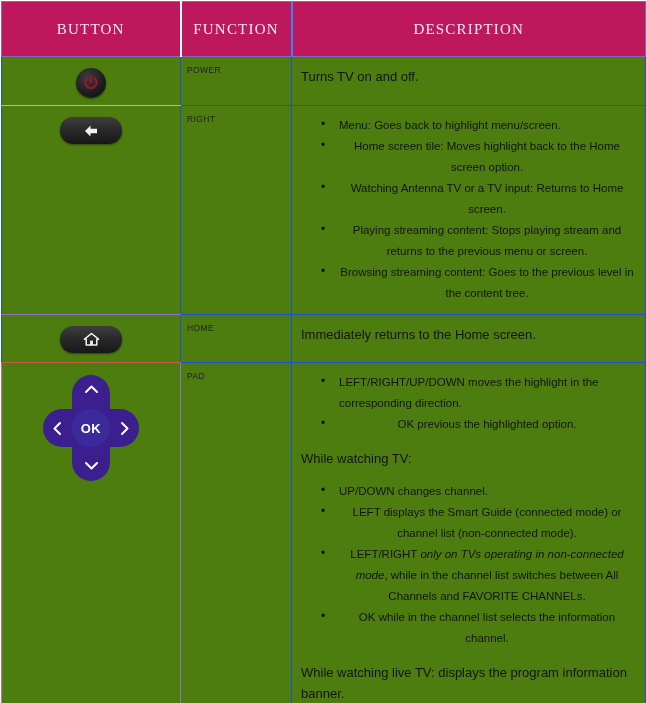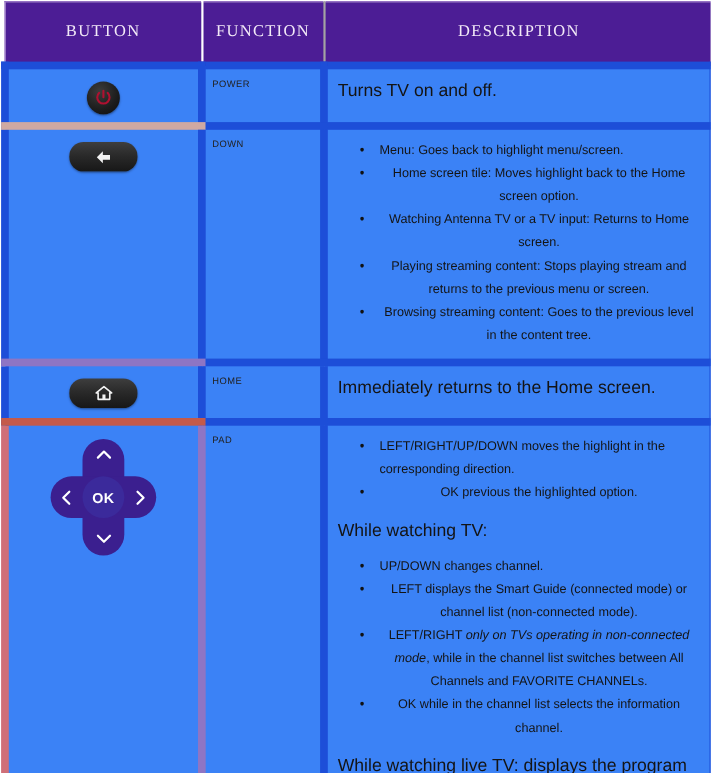--- a/index.html
+++ b/index.html
@@ -26,42 +26,42 @@
     width: 644px;
     margin: 1px 0 0 1px;
   }
 
   col.c-button   { width: 179px; }
   col.c-function { width: 111px; }
   col.c-desc     { width: 354px; }
 
   
   thead th {
-    background: #4c1d95;
+    background: #be185d;
     color: #F2E9F7;
     font-family: "Liberation Serif", serif;
     font-size: 15px;
     font-weight: normal;
     letter-spacing: 1.2px;
     height: 54px;
     vertical-align: middle;
     text-align: center;
     border: 1px solid #8a63bd;
     border-bottom: 1px solid #8a63bd;
     padding: 0;
   }
   thead th.th-button   { border-right: 2px solid #ffffff; }
-  thead th.th-function { border-right: 2px solid #a3a3a3; }
+  thead th.th-function { border-right: 2px solid #3b82f6; }
 
   
   tbody td {
-    border: 7px solid #1d4ed8;
+    border: 1px solid #1d4ed8;
     vertical-align: top;
     padding: 0;
-    background: #3b82f6;
+    background: #4d7c0f;
     margin-left: 20px;
   }
 
   tbody tr.row-power td.cell-btn,
   tbody tr.row-back  td.cell-btn,
   tbody tr.row-home  td.cell-btn {
     border-bottom-color: #c9a9a0;
   }
   tbody tr.row-power td.cell-btn { border-bottom-color: #cfa9a2; }
   tbody tr.row-home  td.cell-btn { border-bottom-color: #c45a4a; }
@@ -87,21 +87,21 @@
     line-height: 21px;
   }
 
   .btn-holder { padding-top: 11px; }
   .btn-holder.pad-holder { padding-top: 12px; }
 
   
   .desc-para {
     margin: 0 0 0 9px;
     padding: 0;
-    font-size: 16px;
+    font-size: 13px;
     line-height: 21px;
   }
   .desc-para.spaced { margin-top: 13px; }
   ul.desc-list {
     margin: 0;
     padding: 0 0 0 29px;
     list-style: none;
   }
   ul.desc-list.spaced { margin-top: 12px; }
   ul.desc-list li {
@@ -235,21 +235,21 @@
       <tr class="row-back">
         <td class="cell-btn" style="height:205px;">
           <div class="btn-holder">
             <span class="pill-btn">
               <svg width="18" height="14" viewBox="0 0 18 14" aria-hidden="true">
                 <path d="M8.5 1.5 L3 7 L8.5 12.5 L8.5 9.2 L15 9.2 L15 4.8 L8.5 4.8 Z" fill="#f2f2f2"></path>
               </svg>
             </span>
           </div>
         </td>
-        <td class="cell-fn">DOWN</td>
+        <td class="cell-fn">RIGHT</td>
         <td class="cell-desc">
           <ul class="desc-list">
             <li>Menu: Goes back to highlight menu/screen.</li>
             <li>Home screen tile: Moves highlight back to the Home screen option.</li>
             <li>Watching Antenna TV or a TV input: Returns to Home screen.</li>
             <li>Playing streaming content: Stops playing stream and returns to the previous menu or screen.</li>
             <li>Browsing streaming content: Goes to the previous level in the content tree.</li>
           </ul>
         </td>
       </tr>

